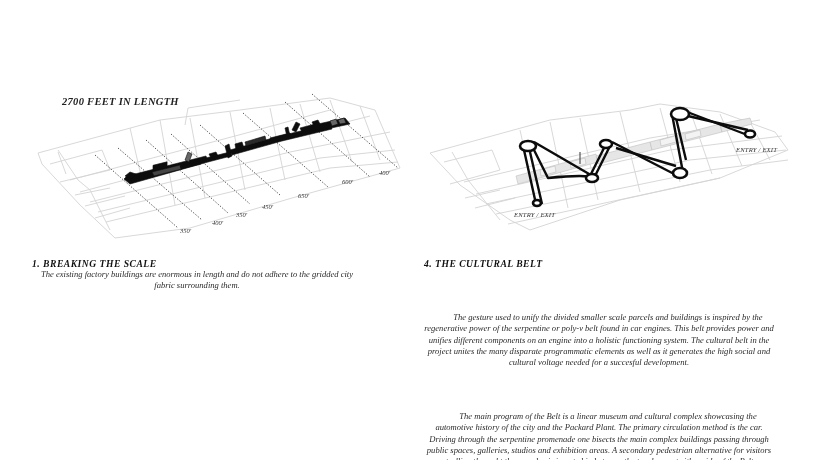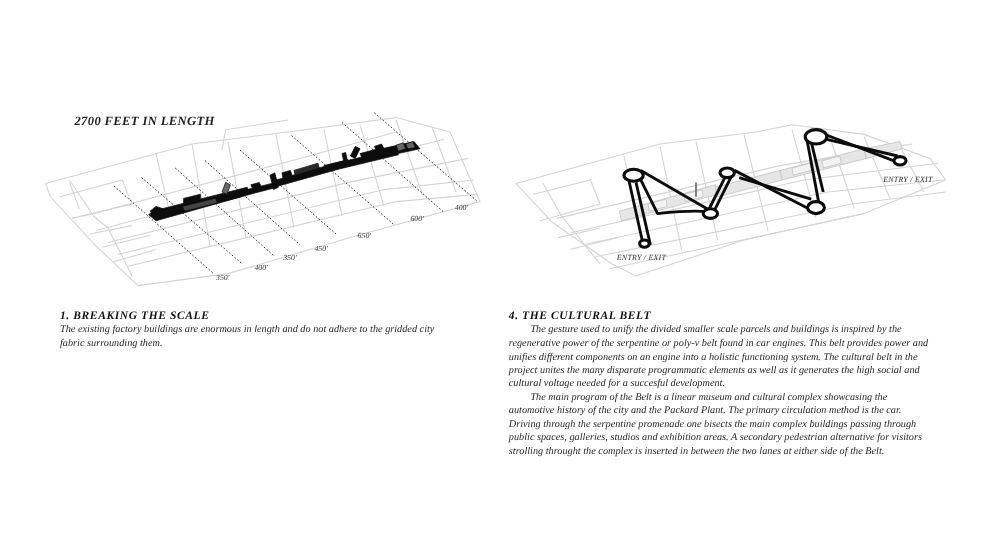--- a/index.html
+++ b/index.html
@@ -49,25 +49,27 @@
     .text-block .section-title {
       font-weight: bold;
       font-style: italic;
       font-size: 9.6px;
       letter-spacing: 0.5px;
       color: #111;
       margin-bottom: 0px;
     }
     .text-block p {
       margin: 0;
+      text-align: center;
     }
     .text-block p.indent {
       text-indent: 18px;
-    }
-    #block-1 { left: 50px; top: 258px; width: 330px; }
+      margin-top: 43px;
+    }
+    #block-1 { left: 32px; top: 258px; width: 330px; }
     #block-2 { left: 424px; top: 258px; width: 350px; }
   </style>
 </head>
 <body>
 
 <div class="headline" style="left:62px; top:96px;">2700 FEET IN LENGTH</div>
 
 <div class="diagram" style="left:30px; top:80px; width:380px; height:170px;">
   <svg width="380" height="170" viewBox="0 0 380 170">
 

